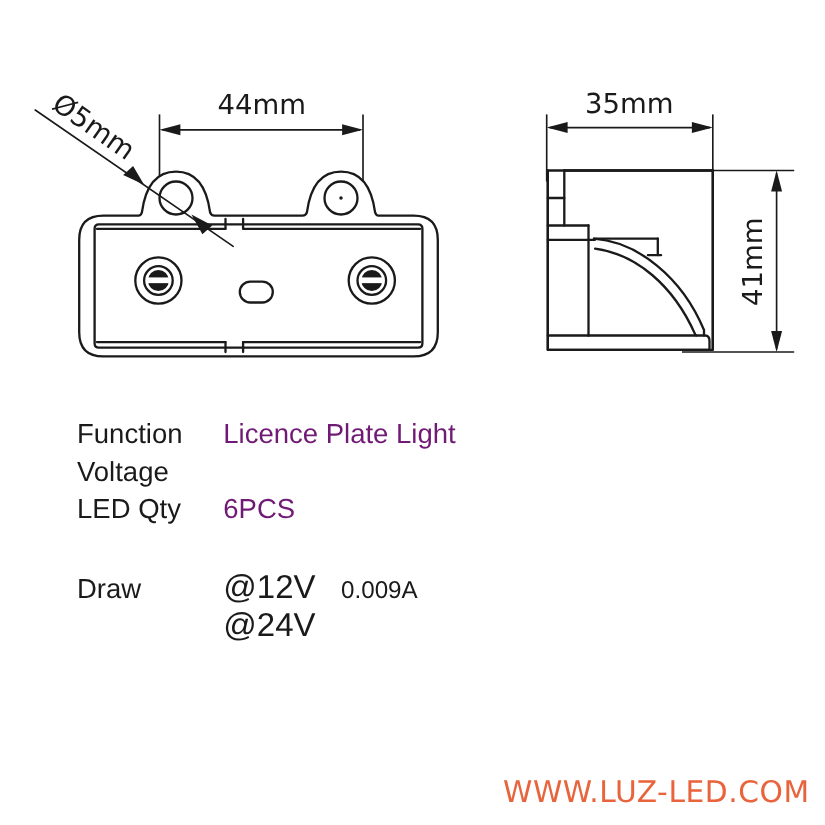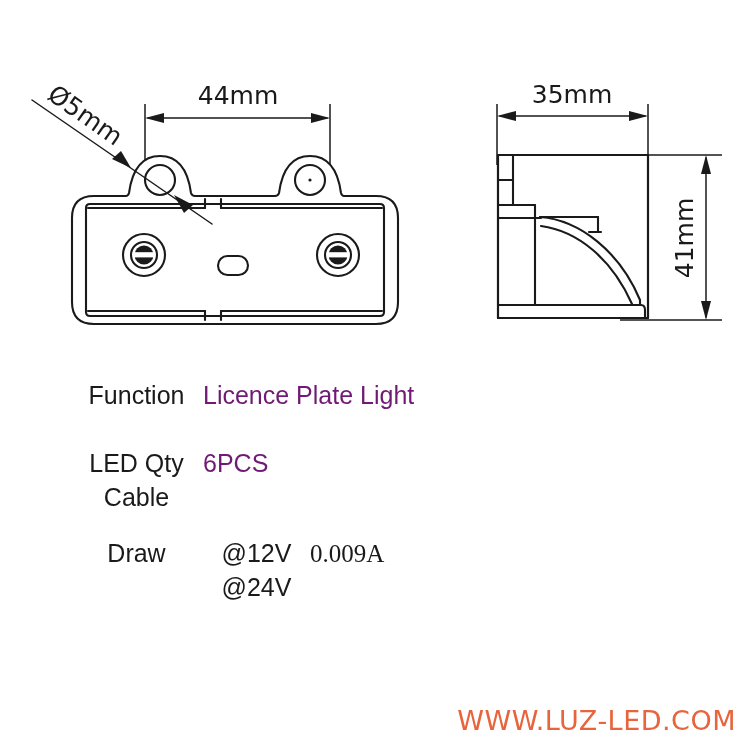--- a/index.html
+++ b/index.html
@@ -62,54 +62,52 @@
   }
   .arrow { fill: #1a1a1a; stroke: none; }
   .screwdark { fill: #1a1a1a; stroke: none; }
 
   
   #spec-table {
     position: absolute;
     left: 70px;
     top: 378px;
     width: 620px;
-    text-align: center;
   }
   .spec-row {
     display: flex;
     align-items: baseline;
     height: 34px;
   }
-  .spec-row.gap { margin-top: 22px; }
+  .spec-row.gap { margin-top: 4px; }
   .spec-label {
     width: 133px;
     flex: 0 0 133px;
     font-size: 25px;
     line-height: 34px;
     color: #1a1a1a;
     white-space: nowrap;
   }
   .spec-value {
     font-size: 25px;
     line-height: 34px;
     color: #701a75;
     white-space: nowrap;
   }
   .draw-v {
     width: 107px;
     flex: 0 0 107px;
-    font-size: 25px;
+    font-size: 30px;
     line-height: 34px;
     white-space: nowrap;
   }
   .draw-a {
-    font-size: 25px;
-    line-height: 34px;
-    white-space: nowrap;
-    font-family: Liberation Serif, serif;
+    font-size: 22px;
+    line-height: 34px;
+    white-space: nowrap;
   }
   .draw-indent {
     width: 133px;
     flex: 0 0 133px;
   }
 
   
   #watermark {
     position: absolute;
     right: 14px;
@@ -258,29 +256,29 @@
 
   <div id="spec-table">
 
     <div class="spec-row">
       <div class="spec-label">Function</div>
       <div class="spec-value">Licence Plate Light</div>
     </div>
 
 
     <div class="spec-row">
+      <div class="spec-label">Voltage</div>
     </div>
 
     <div class="spec-row">
       <div class="spec-label">LED Qty</div>
       <div class="spec-value">6PCS</div>
     </div>
 
     <div class="spec-row">
-      <div class="spec-label">Cable</div>
     </div>
 
     <div class="spec-row gap">
       <div class="spec-label">Draw</div>
       <div class="draw-v">@12V</div>
       <div class="draw-a">0.009A</div>
     </div>
 
     <div class="spec-row">
       <div class="draw-indent"></div>

